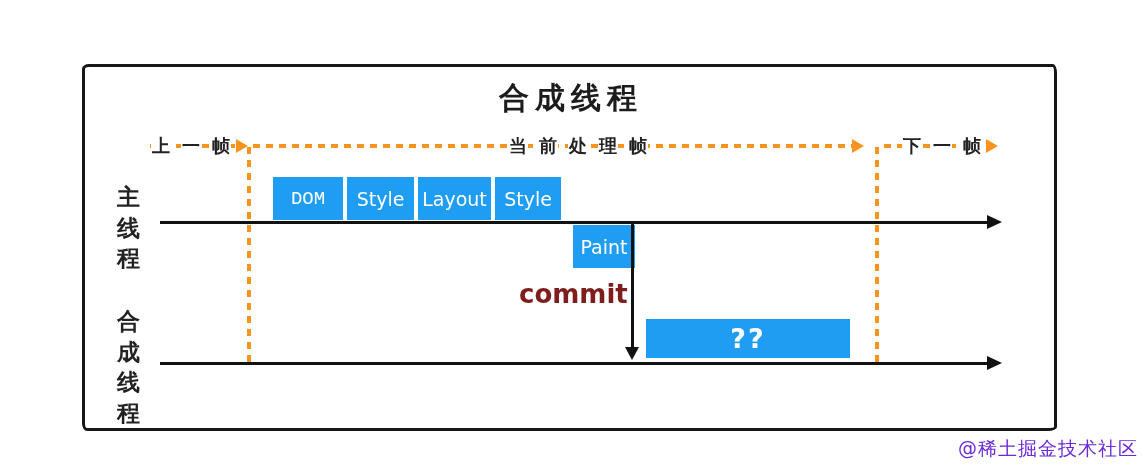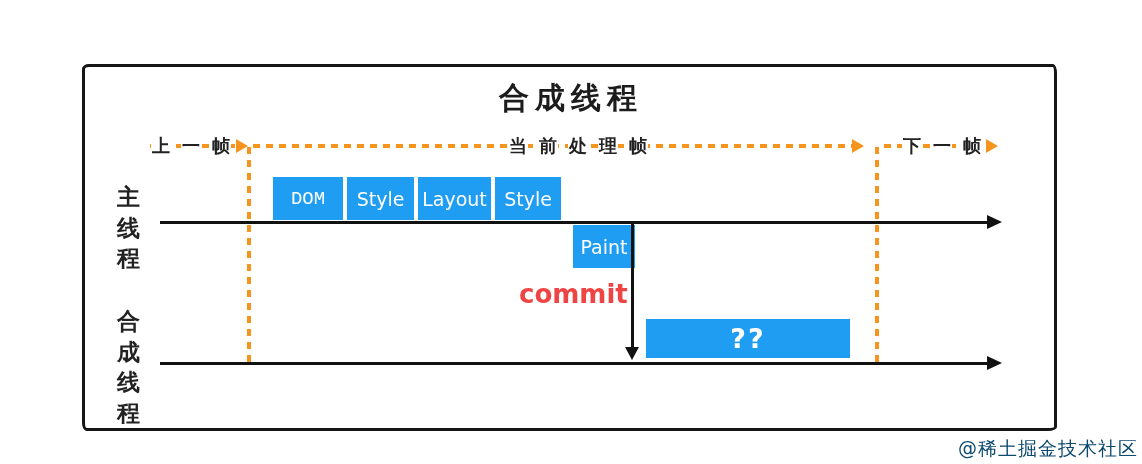--- a/index.html
+++ b/index.html
@@ -50,29 +50,29 @@
   .thread-line{position:absolute;height:3px;background:#111;}
 
   
   .thread-label{position:absolute;width:26px;font-size:23px;font-weight:bold;
     color:#222;line-height:1.33;word-break:break-all;text-align:left;}
 
   
   .stage-box{position:absolute;top:177px;height:43px;background:var(--blue);
     color:#fff;font-size:19px;display:flex;align-items:center;justify-content:center;}
 
-  .commit-text{position:absolute;font-size:26px;font-weight:bold;color:#ef4444;}
+  .commit-text{position:absolute;font-size:26px;font-weight:bold;color:#7f1d1d;}
   .commit-line{position:absolute;width:2.5px;background:#111;}
 
   .q-box{position:absolute;left:646px;top:319px;width:204px;height:39px;
     background:var(--blue);color:#fff;font-size:27px;font-weight:bold;
     display:flex;align-items:center;justify-content:center;letter-spacing:2px;}
 
   .watermark{position:absolute;right:4px;top:436px;font-size:19px;
-    color:#0c4a6e;letter-spacing:1px;}
+    color:#6d28d9;letter-spacing:1px;}
 </style>
 </head>
 <body>
 
 <div class="stage">
 
   <div class="frame-border"></div>
 
   <div class="title">合成线程</div>
 

